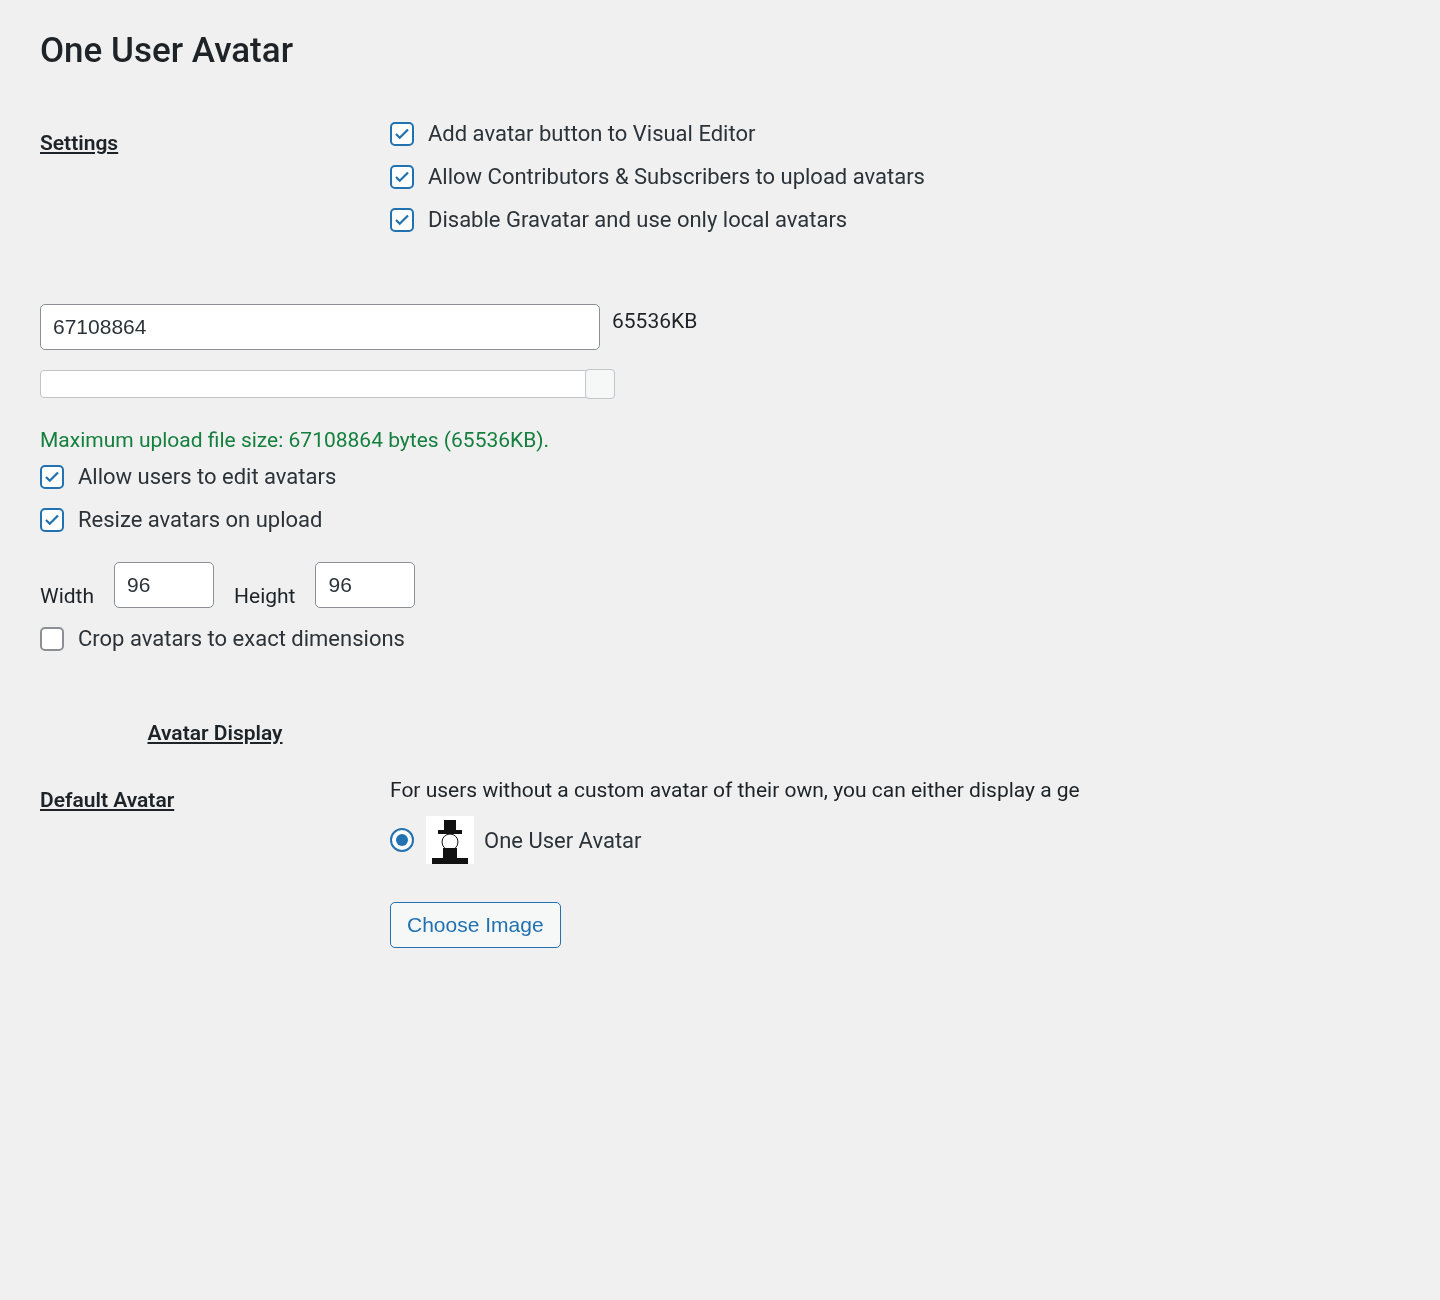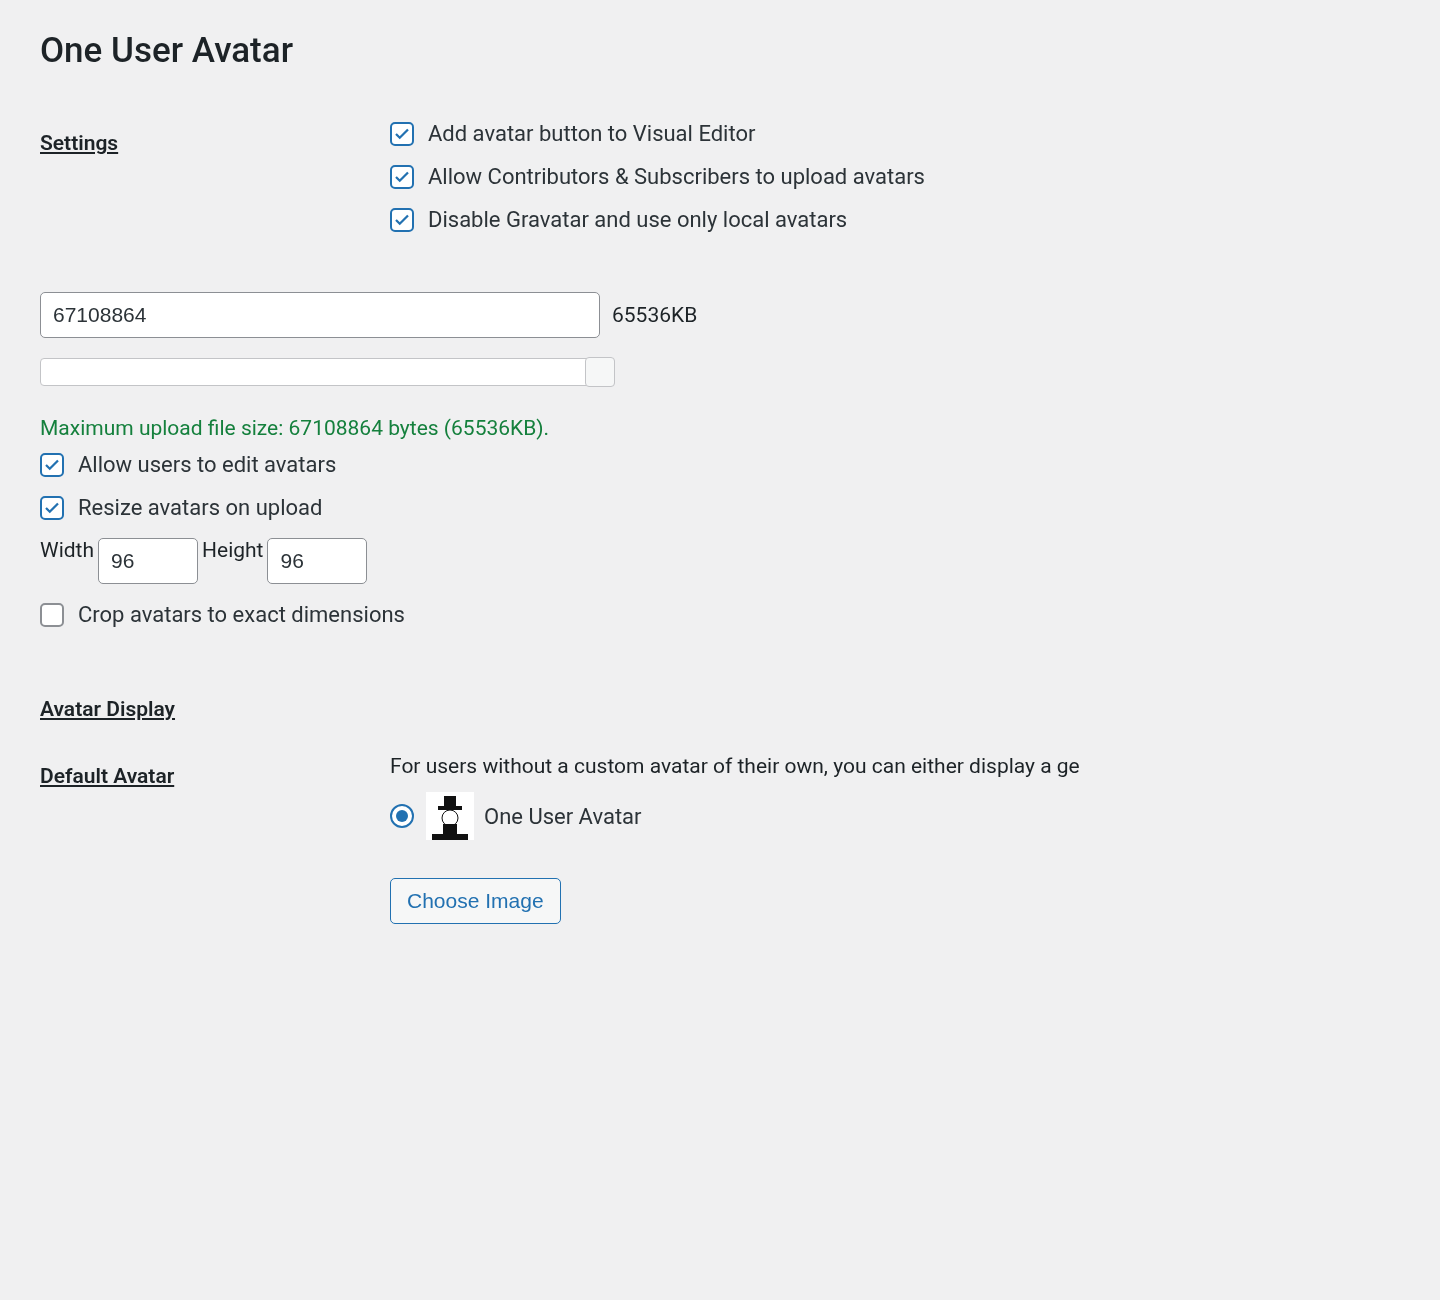--- a/index.html
+++ b/index.html
@@ -15,21 +15,21 @@
       font-size: 35px;
       font-weight: 500;
       color: #1d2327;
       margin-bottom: 50px;
     }
     .form-row {
       display: flex;
       align-items: flex-start;
       margin-bottom: 60px;
     }
-    .form-row.tight { margin-bottom: 30px; }
+    .form-row.tight { margin-bottom: 30px; text-align: center; }
     .th {
       width: 350px;
       flex-shrink: 0;
       font-weight: 600;
       font-size: 21px;
       padding-top: 8px;
       line-height: 1.4;
       text-decoration: underline;
     }
     .td { flex: 1; min-width: 0; overflow: hidden; }
@@ -58,20 +58,21 @@
     .checkbox.checked svg { display: block; }
     .checkbox svg { display: none; width: 18px; height: 18px; }
     .checkbox-label { font-size: 22px; color: #2c3338; cursor: pointer; }
     input[type="text"], input[type="number"].wide {
       font-size: 21px;
       padding: 6px 12px;
       border: 1px solid #8c8f94;
       border-radius: 5px;
       background: #fff;
       color: #2c3338;
+      margin-top: 12px;
     }
     .upload-size-row { display: flex; align-items: center; gap: 12px; margin-bottom: 20px; }
     .upload-input { width: 560px; height: 46px; }
     .upload-suffix { font-size: 21px; color: #1d2327; }
     .slider-wrap { margin-bottom: 30px; }
     .slider-track {
       position: relative;
       width: 575px;
       height: 28px;
       background: #fff;
@@ -89,22 +90,22 @@
       border-radius: 4px;
       cursor: grab;
     }
     .description {
       font-size: 21px;
       color: #15803d;
       margin-bottom: 12px;
     }
     .dim-row {
       display: flex;
-      align-items: flex-start;
-      gap: 4px;
+      align-items: flex-end;
+      gap: 20px;
       margin: 8px 0 18px;
     }
     .dim-label { font-size: 21px; }
     .dim-input {
       width: 100px;
       height: 46px;
       font-size: 21px;
       padding: 4px 10px;
       border: 1px solid #8c8f94;
       border-radius: 5px;

